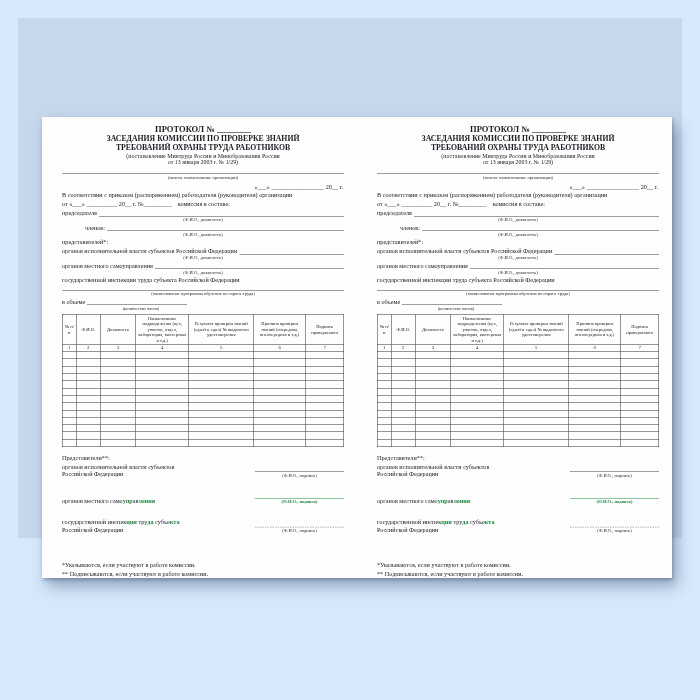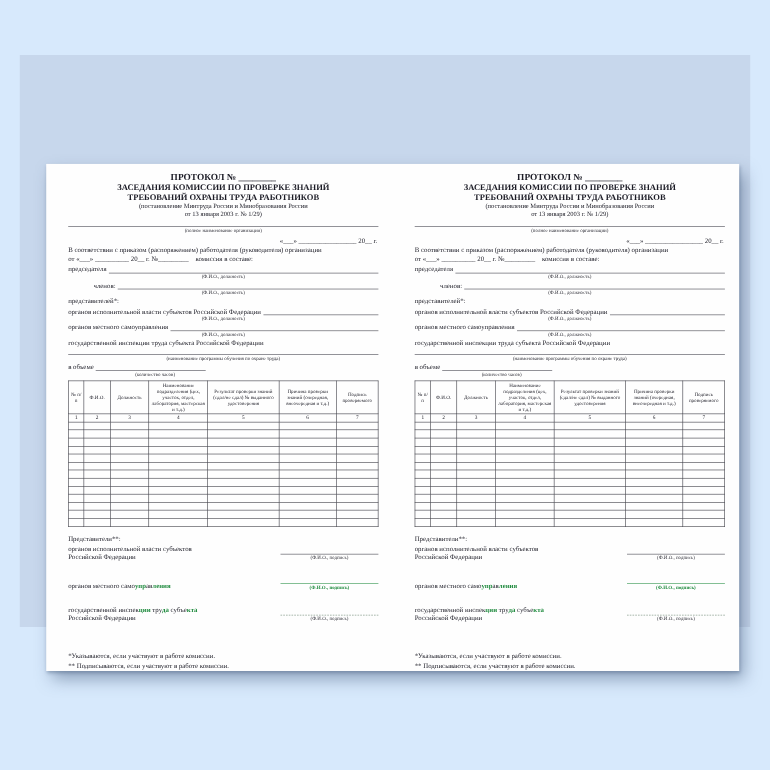--- a/index.html
+++ b/index.html
@@ -1,21 +1,21 @@
 <!DOCTYPE html>
 <html style="--green: #1e8a3d; --ink: #1c1c26; --bg-outer: #d7e9fc; --bg-inner: #c7d7ec; --sheet: #fefefe;"><head>
 <meta charset="utf-8">
 <style>
   :root{
     --green:#1e8a3d; --ink:#1c1c26; --bg-outer:#d7e9fc; --bg-inner:#c7d7ec; --sheet:#fefefe;
     --line:#3a3a44;
   }
   html,body{margin:0;padding:0;overflow:hidden;}
   body{width:700px;height:700px;background:var(--bg-outer);font-family:"Liberation Serif","DejaVu Serif",serif;}
-  .stage{position:relative;width:700px;height:556px;margin-top:32px;}
+  .stage{position:relative;width:700px;height:556px;}
   .mat{position:absolute;inset:18px;background:var(--bg-inner);}
   .sheet-wrap{position:absolute;left:24px;top:99px;width:630px;height:461px;background:var(--sheet);
     box-shadow:5px 8px 14px rgba(70,92,126,.5),1px 2px 3px rgba(70,92,126,.4);}
   .sheet-2x{width:1260px;height:922px;transform:scale(.5);transform-origin:0 0;display:flex;}
   .page{width:630px;height:922px;box-sizing:border-box;padding:14px 26px 0 40px;color:var(--ink);
     font-size:12.4px;line-height:1.14;}
   .t1{font-size:17px;font-weight:bold;text-align:center;margin:0;line-height:1.15;}
   .t2{font-size:15.5px;font-weight:bold;text-align:center;margin:0;line-height:1.2;}
   .ts{font-size:11.8px;text-align:center;line-height:1.1;}
   .rule{height:0;border-bottom:1.5px solid var(--line);}

